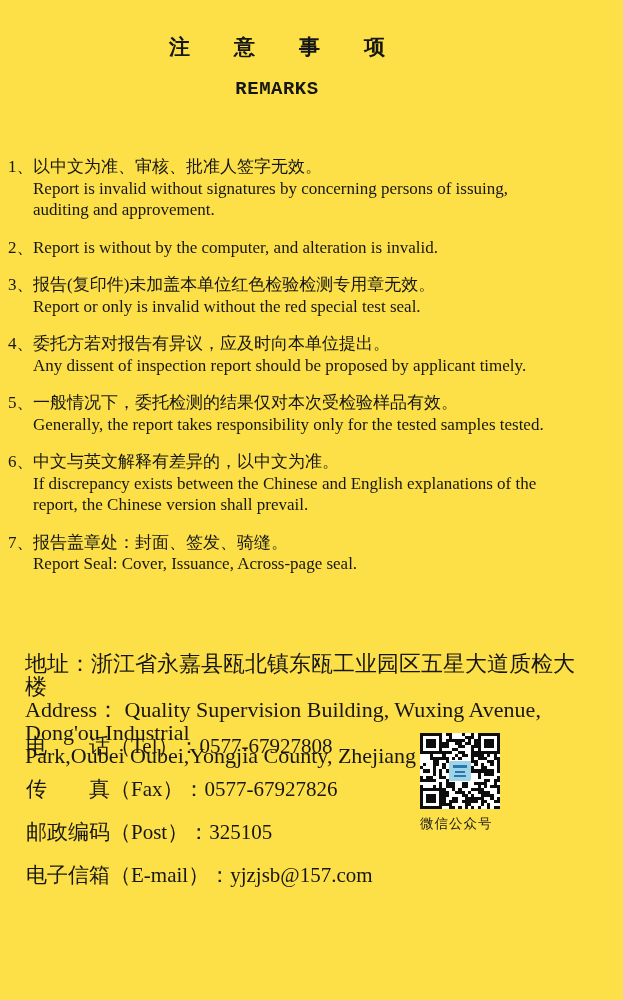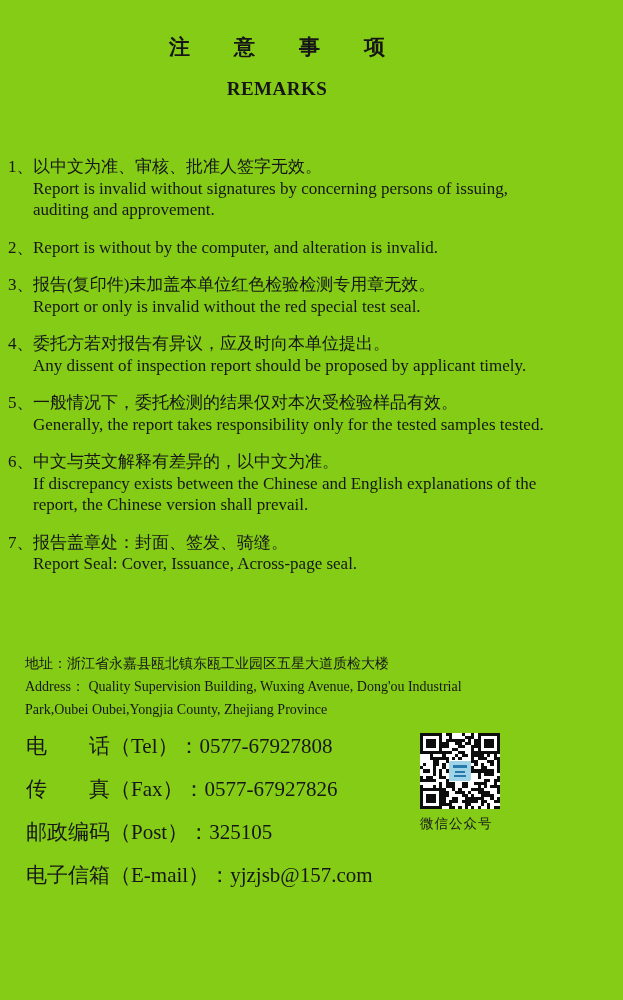--- a/index.html
+++ b/index.html
@@ -5,21 +5,21 @@
   html, body {
     margin: 0;
     padding: 0;
     background: #e8e8e8;
   }
   #page {
     position: relative;
     width: 623px;
     height: 1000px;
     margin: 0 auto;
-    background: #84cc16;
+    background: #fde047;
     color: #161616;
     font-family: "Liberation Serif", "DejaVu Serif", serif;
     overflow: hidden;
   }
   .title-zh {
     position: absolute;
     top: 33px;
     left: 0;
     width: 554px;
     text-align: center;
@@ -31,20 +31,21 @@
   }
   .title-en {
     position: absolute;
     top: 78px;
     left: 0;
     width: 554px;
     text-align: center;
     font-size: 19px;
     font-weight: bold;
     letter-spacing: 0.5px;
+    font-family: Liberation Mono, monospace;
   }
   .items {
     position: absolute;
     left: 8px;
     top: 156px;
     width: 577px;
   }
   .item {
     position: relative;
     padding-left: 25px;
@@ -58,21 +59,21 @@
     top: 0;
   }
   .item .en {
     white-space: pre-line;
   }
   .address {
     position: absolute;
     left: 25px;
     top: 652px;
     width: 565px;
-    font-size: 14px;
+    font-size: 22px;
     line-height: 23px;
   }
   .address .en {
     white-space: pre-line;
   }
   .contacts {
     position: absolute;
     left: 26px;
     top: 737px;
     width: 385px;

